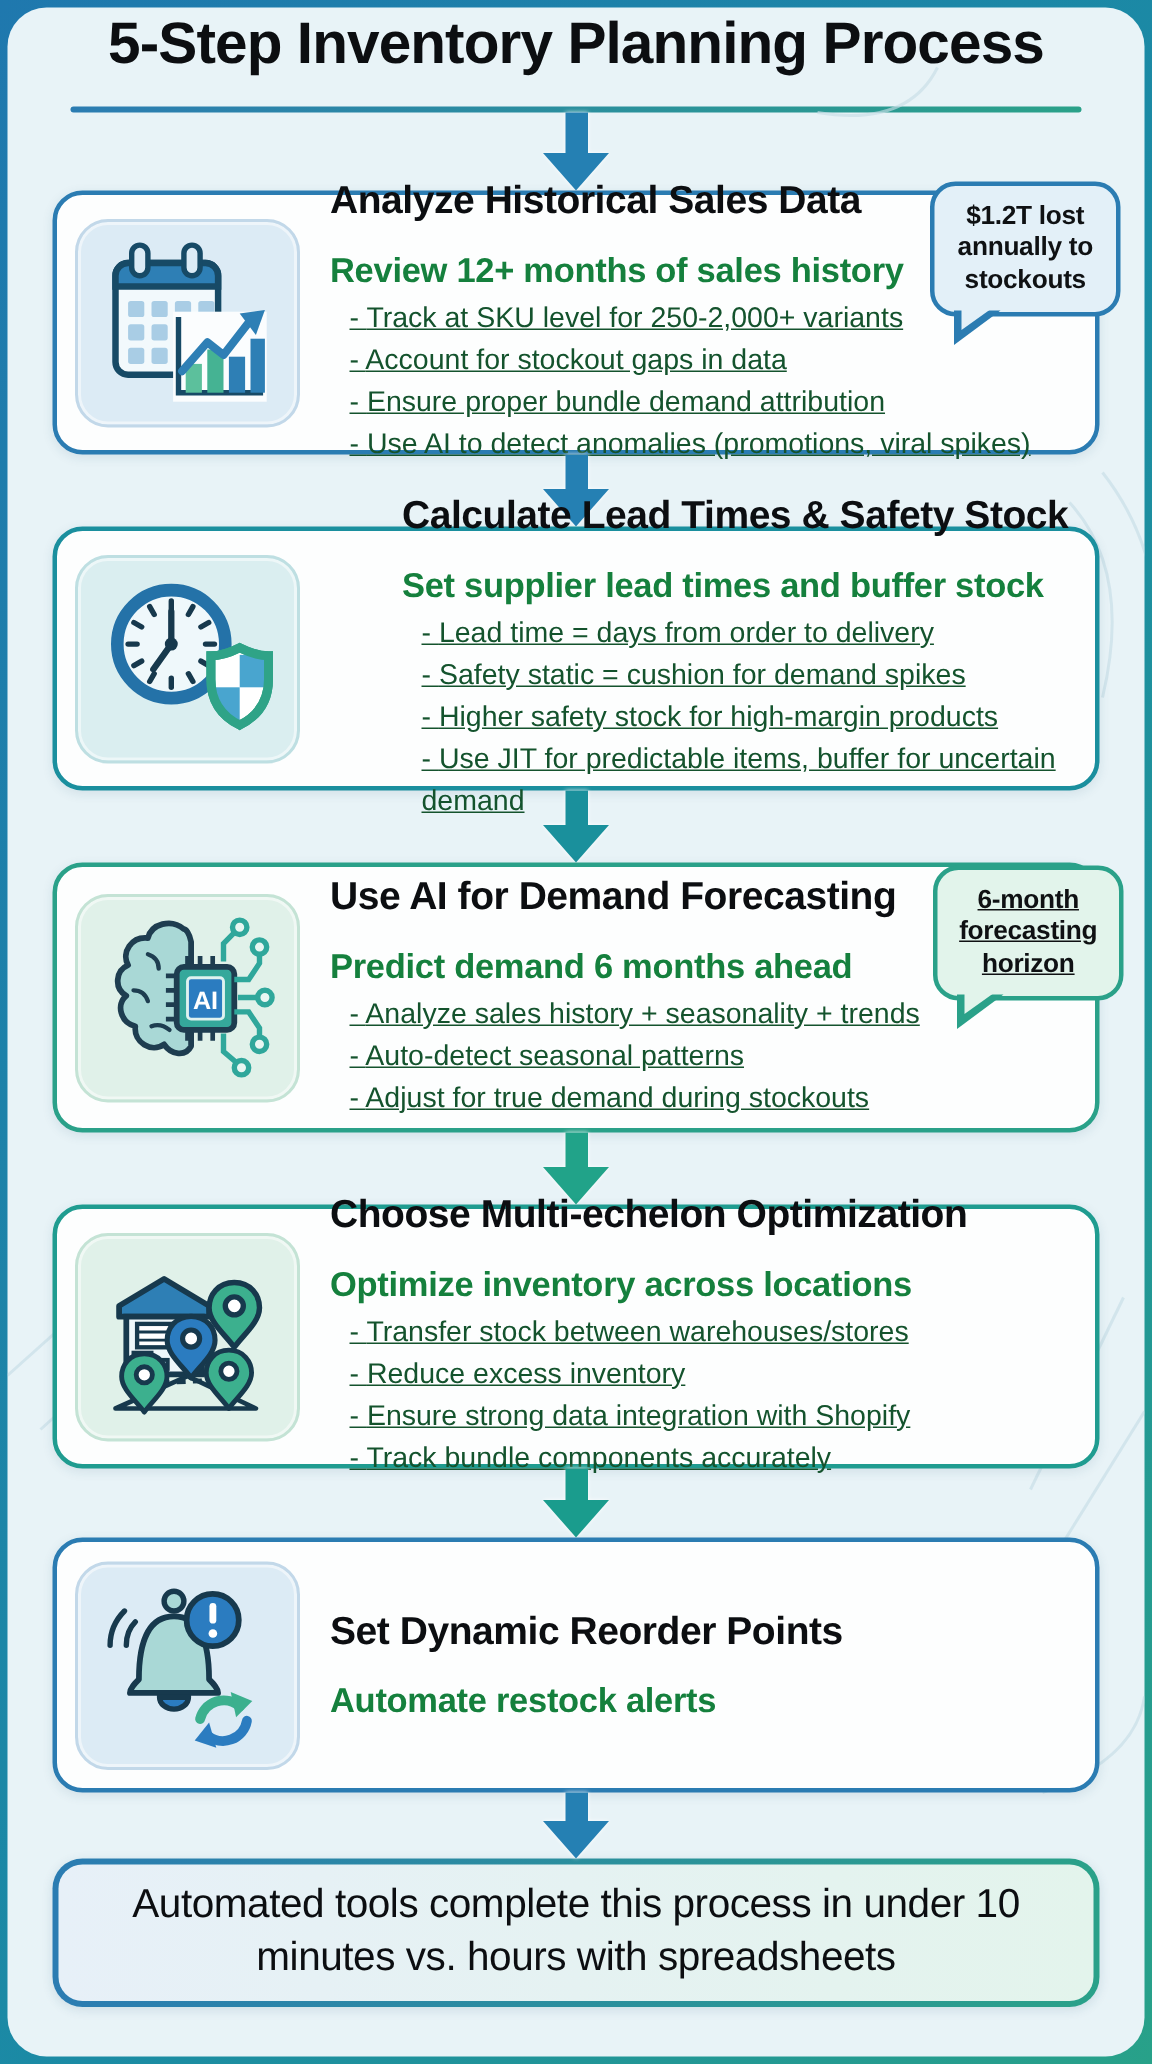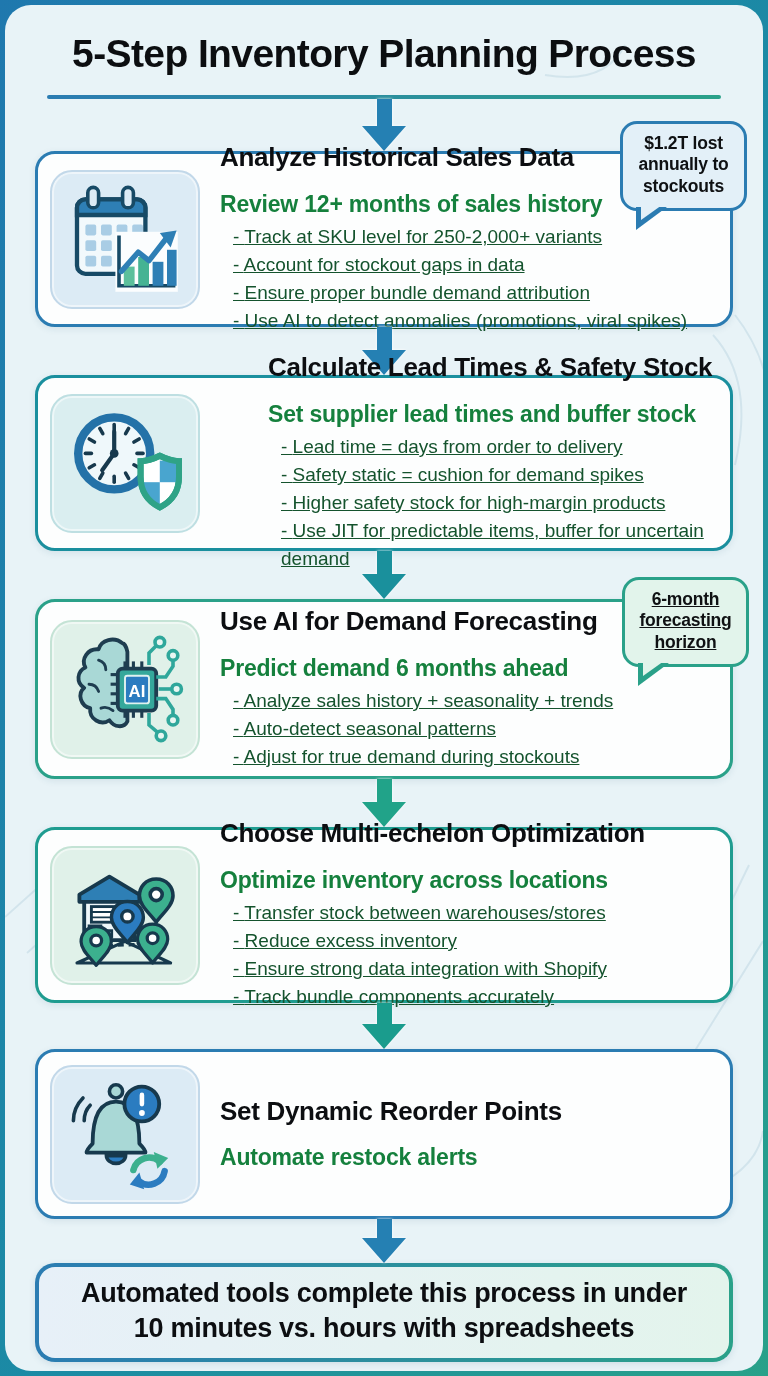--- a/index.html
+++ b/index.html
@@ -13,21 +13,21 @@
     position:relative; width:768px; height:1376px;
     background:linear-gradient(120deg,#1f78ae 0%, #1b8ba4 55%, #28a189 100%);
   }
   .inner {
     position:absolute; inset:5px; border-radius:26px;
     background:#e8f3f7; overflow:hidden;
   }
   .bg-decor { position:absolute; inset:0; width:100%; height:100%; pointer-events:none; }
 
   .title {
-    position:relative; margin-top:24px; text-align:center;
+    position:relative; text-align:center;
     font-size:39px; font-weight:800; color:#0c0e11; letter-spacing:-0.6px;
     line-height:50px;
   }
   .divider {
     height:4px; margin:16px 42px 0; border-radius:2px;
     background:linear-gradient(90deg,#2b7cb2,#2aa189);
   }
 
   .arrow {
     position:relative; display:flex; flex-direction:column; align-items:center;
@@ -90,21 +90,21 @@
   .callout-green::after  { left:18px; bottom:-12px; border-top:15px solid #e2f4eb; border-right:21px solid transparent; }
 
   .footer-wrap {
     margin:0 30px; border-radius:20px; padding:4px;
     background:linear-gradient(90deg,#2b7cb2,#2aa189);
     box-shadow:0 2px 7px rgba(25,75,105,.12);
   }
   .footer {
     border-radius:16px; background:linear-gradient(90deg,#e7f0f8 0%, #e3f4ec 100%);
     padding:9px 30px 13px; text-align:center;
-    font-size:27px; font-weight:700; color:#0c0e11; line-height:1.28; letter-spacing:-0.3px;
+    font-size:27px; font-weight:400; color:#0c0e11; line-height:1.28; letter-spacing:-0.3px;
   }
 </style>
 </head>
 <body>
 
 <div class="frame">
 <div class="inner">
 
   <svg class="bg-decor" viewBox="0 0 758 1366">
     <g stroke="#c7dde7" stroke-width="2" fill="none" opacity="0.65">

